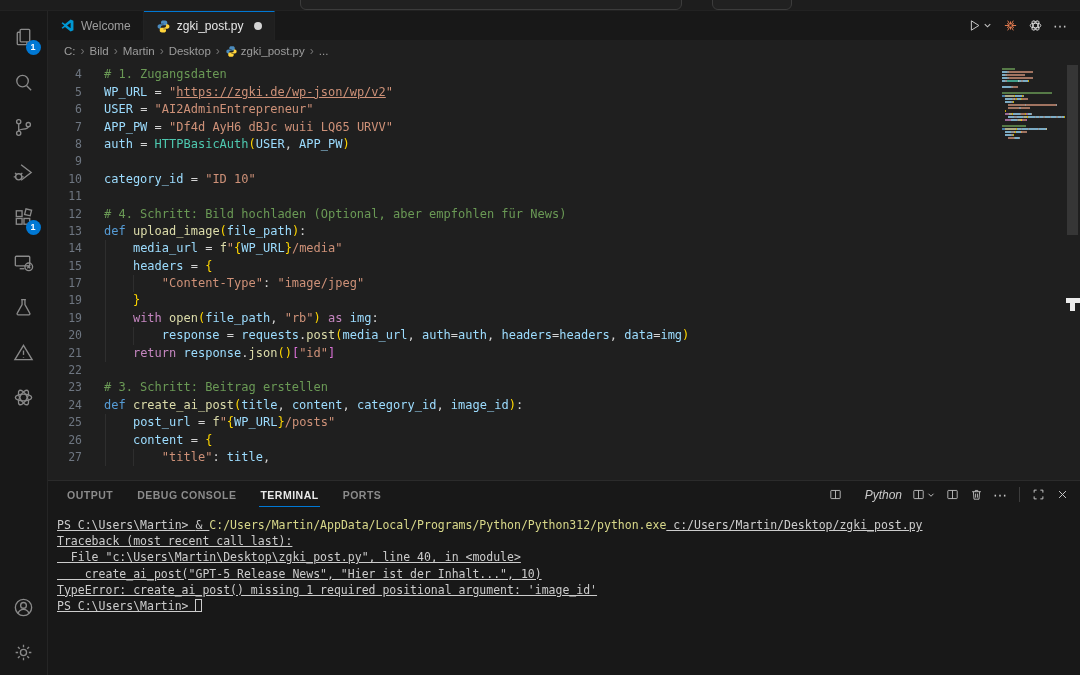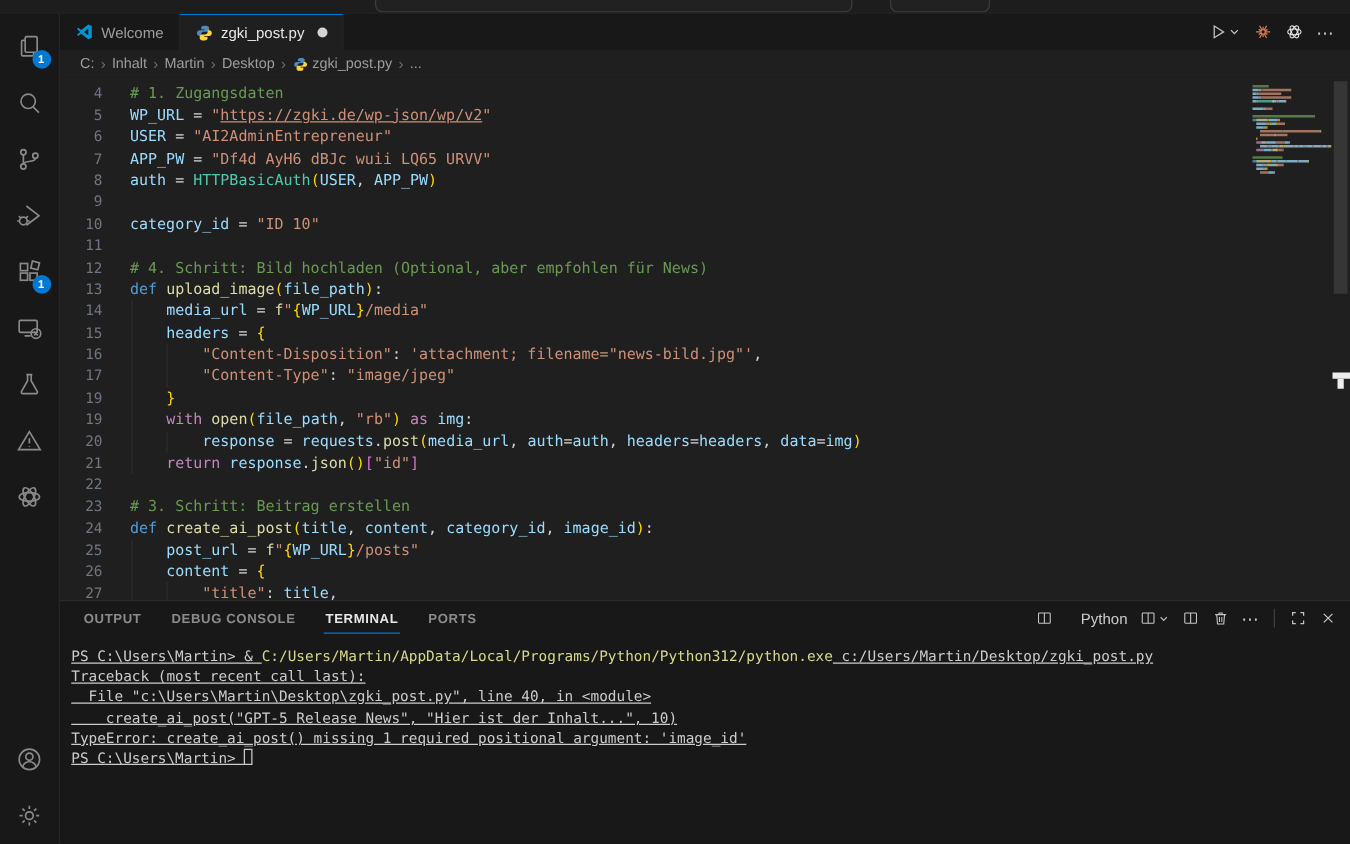--- a/index.html
+++ b/index.html
@@ -80,21 +80,21 @@
 
   
   .panel { height:195px; background:#181818; border-top:1px solid #2b2b2b; display:flex; flex-direction:column; }
   .panel-header { height:27px; display:flex; align-items:center; padding:0 10px 0 18px; }
   .panel-tab { font-size:10.5px; letter-spacing:.5px; color:#8b8b8b; margin-right:22px; padding:6px 1px 5px;
     cursor:pointer; border-bottom:1px solid transparent; }
   .panel-tab.active { color:#e7e7e7; border-bottom:1px solid #0078d4; }
   .panel-fill { flex:1; }
   .panel-actions { display:flex; align-items:center; gap:9px; color:#c5c5c5; }
   .panel-actions svg { width:15px; height:15px; display:block; }
-  .pa-group { display:flex; align-items:center; gap:22px; font-size:12px; color:#cccccc; cursor:pointer; }
+  .pa-group { display:flex; align-items:center; gap:22px; font-size:12px; color:#cccccc; cursor:pointer;font-style:italic; }
   .pa-sep { width:1px; height:15px; background:#3c3c3c; margin:0 2px; }
   .pa-btn { display:flex; align-items:center; cursor:pointer; }
 
   .terminal { flex:1; padding:9px 0 0 9px; font-family:"DejaVu Sans Mono", monospace;
     font-size:11.5px; line-height:16.2px; color:#cccccc; white-space:pre; overflow:hidden; }
   .tm-w { color:#cccccc;text-decoration:underline; }
   .tm-y { color:#d8d88a; }
   .cursor { display:inline-block; width:7px; height:13px; border:1px solid #cccccc; vertical-align:-2px; }
 </style>
 </head>
@@ -238,21 +238,21 @@
           <span class="dots">⋯</span>
         </div>
       </div>
 
       <div class="breadcrumb" id="breadcrumb">
           <span class="crumb">
             <span>C:</span>
           </span>
           <span class="crumb-sep">›</span>
           <span class="crumb">
-            <span>Inhalt</span>
+            <span>Bild</span>
           </span>
           <span class="crumb-sep">›</span>
           <span class="crumb">
             <span>Martin</span>
           </span>
           <span class="crumb-sep">›</span>
           <span class="crumb">
             <span>Desktop</span>
           </span>
           <span class="crumb-sep">›</span>
@@ -279,21 +279,20 @@
             <div class="code-line"><span class="ln">6</span><span class="lc"><span class="t-v">USER</span><span class="t-o"> = </span><span class="t-s">"AI2AdminEntrepreneur"</span></span></div>
             <div class="code-line"><span class="ln">7</span><span class="lc"><span class="t-v">APP_PW</span><span class="t-o"> = </span><span class="t-s">"Df4d AyH6 dBJc wuii LQ65 URVV"</span></span></div>
             <div class="code-line"><span class="ln">8</span><span class="lc"><span class="t-v">auth</span><span class="t-o"> = </span><span class="t-cl">HTTPBasicAuth</span><span class="t-b1">(</span><span class="t-v">USER</span><span class="t-o">, </span><span class="t-v">APP_PW</span><span class="t-b1">)</span></span></div>
             <div class="code-line"><span class="ln">9</span><span class="lc"></span></div>
             <div class="code-line"><span class="ln">10</span><span class="lc"><span class="t-v">category_id</span><span class="t-o"> = </span><span class="t-s">"ID 10"</span></span></div>
             <div class="code-line"><span class="ln">11</span><span class="lc"></span></div>
             <div class="code-line"><span class="ln">12</span><span class="lc"><span class="t-c"># 4. Schritt: Bild hochladen (Optional, aber empfohlen für News)</span></span></div>
             <div class="code-line"><span class="ln">13</span><span class="lc"><span class="t-k">def </span><span class="t-fn">upload_image</span><span class="t-b1">(</span><span class="t-v">file_path</span><span class="t-b1">)</span><span class="t-o">:</span></span></div>
             <div class="code-line"><span class="ln">14</span><span class="lc"><span class="guide" style="left: 22.5px;"></span><span class="t-o">    </span><span class="t-v">media_url</span><span class="t-o"> = </span><span class="t-fn">f</span><span class="t-s">"</span><span class="t-b1">{</span><span class="t-v">WP_URL</span><span class="t-b1">}</span><span class="t-s">/media"</span></span></div>
             <div class="code-line"><span class="ln">15</span><span class="lc"><span class="guide" style="left: 22.5px;"></span><span class="t-o">    </span><span class="t-v">headers</span><span class="t-o"> = </span><span class="t-b1">{</span></span></div>
-            <div class="code-line"><span class="ln">16</span><span class="lc"><span class="guide" style="left: 22.5px;"></span><span class="guide" style="left: 51.42px;"></span><span class="t-o">        </span><span class="t-s">"Content-Disposition"</span><span class="t-o">: </span><span class="t-s">'attachment; filename="news-bild.jpg"'</span><span class="t-o">,</span></span></div>
             <div class="code-line"><span class="ln">17</span><span class="lc"><span class="guide" style="left: 22.5px;"></span><span class="guide" style="left: 51.42px;"></span><span class="t-o">        </span><span class="t-s">"Content-Type"</span><span class="t-o">: </span><span class="t-s">"image/jpeg"</span></span></div>
             <div class="code-line"><span class="ln">19</span><span class="lc"><span class="guide" style="left: 22.5px;"></span><span class="t-o">    </span><span class="t-b1">}</span></span></div>
             <div class="code-line"><span class="ln">19</span><span class="lc"><span class="guide" style="left: 22.5px;"></span><span class="t-o">    </span><span class="t-kc">with </span><span class="t-fn">open</span><span class="t-b1">(</span><span class="t-v">file_path</span><span class="t-o">, </span><span class="t-s">"rb"</span><span class="t-b1">)</span><span class="t-o"> </span><span class="t-kc">as</span><span class="t-v"> img</span><span class="t-o">:</span></span></div>
             <div class="code-line"><span class="ln">20</span><span class="lc"><span class="guide" style="left: 22.5px;"></span><span class="guide" style="left: 51.42px;"></span><span class="t-o">        </span><span class="t-v">response</span><span class="t-o"> = </span><span class="t-v">requests</span><span class="t-o">.</span><span class="t-fn">post</span><span class="t-b1">(</span><span class="t-v">media_url</span><span class="t-o">, </span><span class="t-v">auth</span><span class="t-o">=</span><span class="t-v">auth</span><span class="t-o">, </span><span class="t-v">headers</span><span class="t-o">=</span><span class="t-v">headers</span><span class="t-o">, </span><span class="t-v">data</span><span class="t-o">=</span><span class="t-v">img</span><span class="t-b1">)</span></span></div>
             <div class="code-line"><span class="ln">21</span><span class="lc"><span class="guide" style="left: 22.5px;"></span><span class="t-o">    </span><span class="t-kc">return </span><span class="t-v">response</span><span class="t-o">.</span><span class="t-fn">json</span><span class="t-b1">(</span><span class="t-b1">)</span><span class="t-b2">[</span><span class="t-s">"id"</span><span class="t-b2">]</span></span></div>
             <div class="code-line"><span class="ln">22</span><span class="lc"></span></div>
             <div class="code-line"><span class="ln">23</span><span class="lc"><span class="t-c"># 3. Schritt: Beitrag erstellen</span></span></div>
             <div class="code-line"><span class="ln">24</span><span class="lc"><span class="t-k">def </span><span class="t-fn">create_ai_post</span><span class="t-b1">(</span><span class="t-v">title</span><span class="t-o">, </span><span class="t-v">content</span><span class="t-o">, </span><span class="t-v">category_id</span><span class="t-o">, </span><span class="t-v">image_id</span><span class="t-b1">)</span><span class="t-o">:</span></span></div>
             <div class="code-line"><span class="ln">25</span><span class="lc"><span class="guide" style="left: 22.5px;"></span><span class="t-o">    </span><span class="t-v">post_url</span><span class="t-o"> = </span><span class="t-fn">f</span><span class="t-s">"</span><span class="t-b1">{</span><span class="t-v">WP_URL</span><span class="t-b1">}</span><span class="t-s">/posts"</span></span></div>
             <div class="code-line"><span class="ln">26</span><span class="lc"><span class="guide" style="left: 22.5px;"></span><span class="t-o">    </span><span class="t-v">content</span><span class="t-o"> = </span><span class="t-b1">{</span></span></div>

